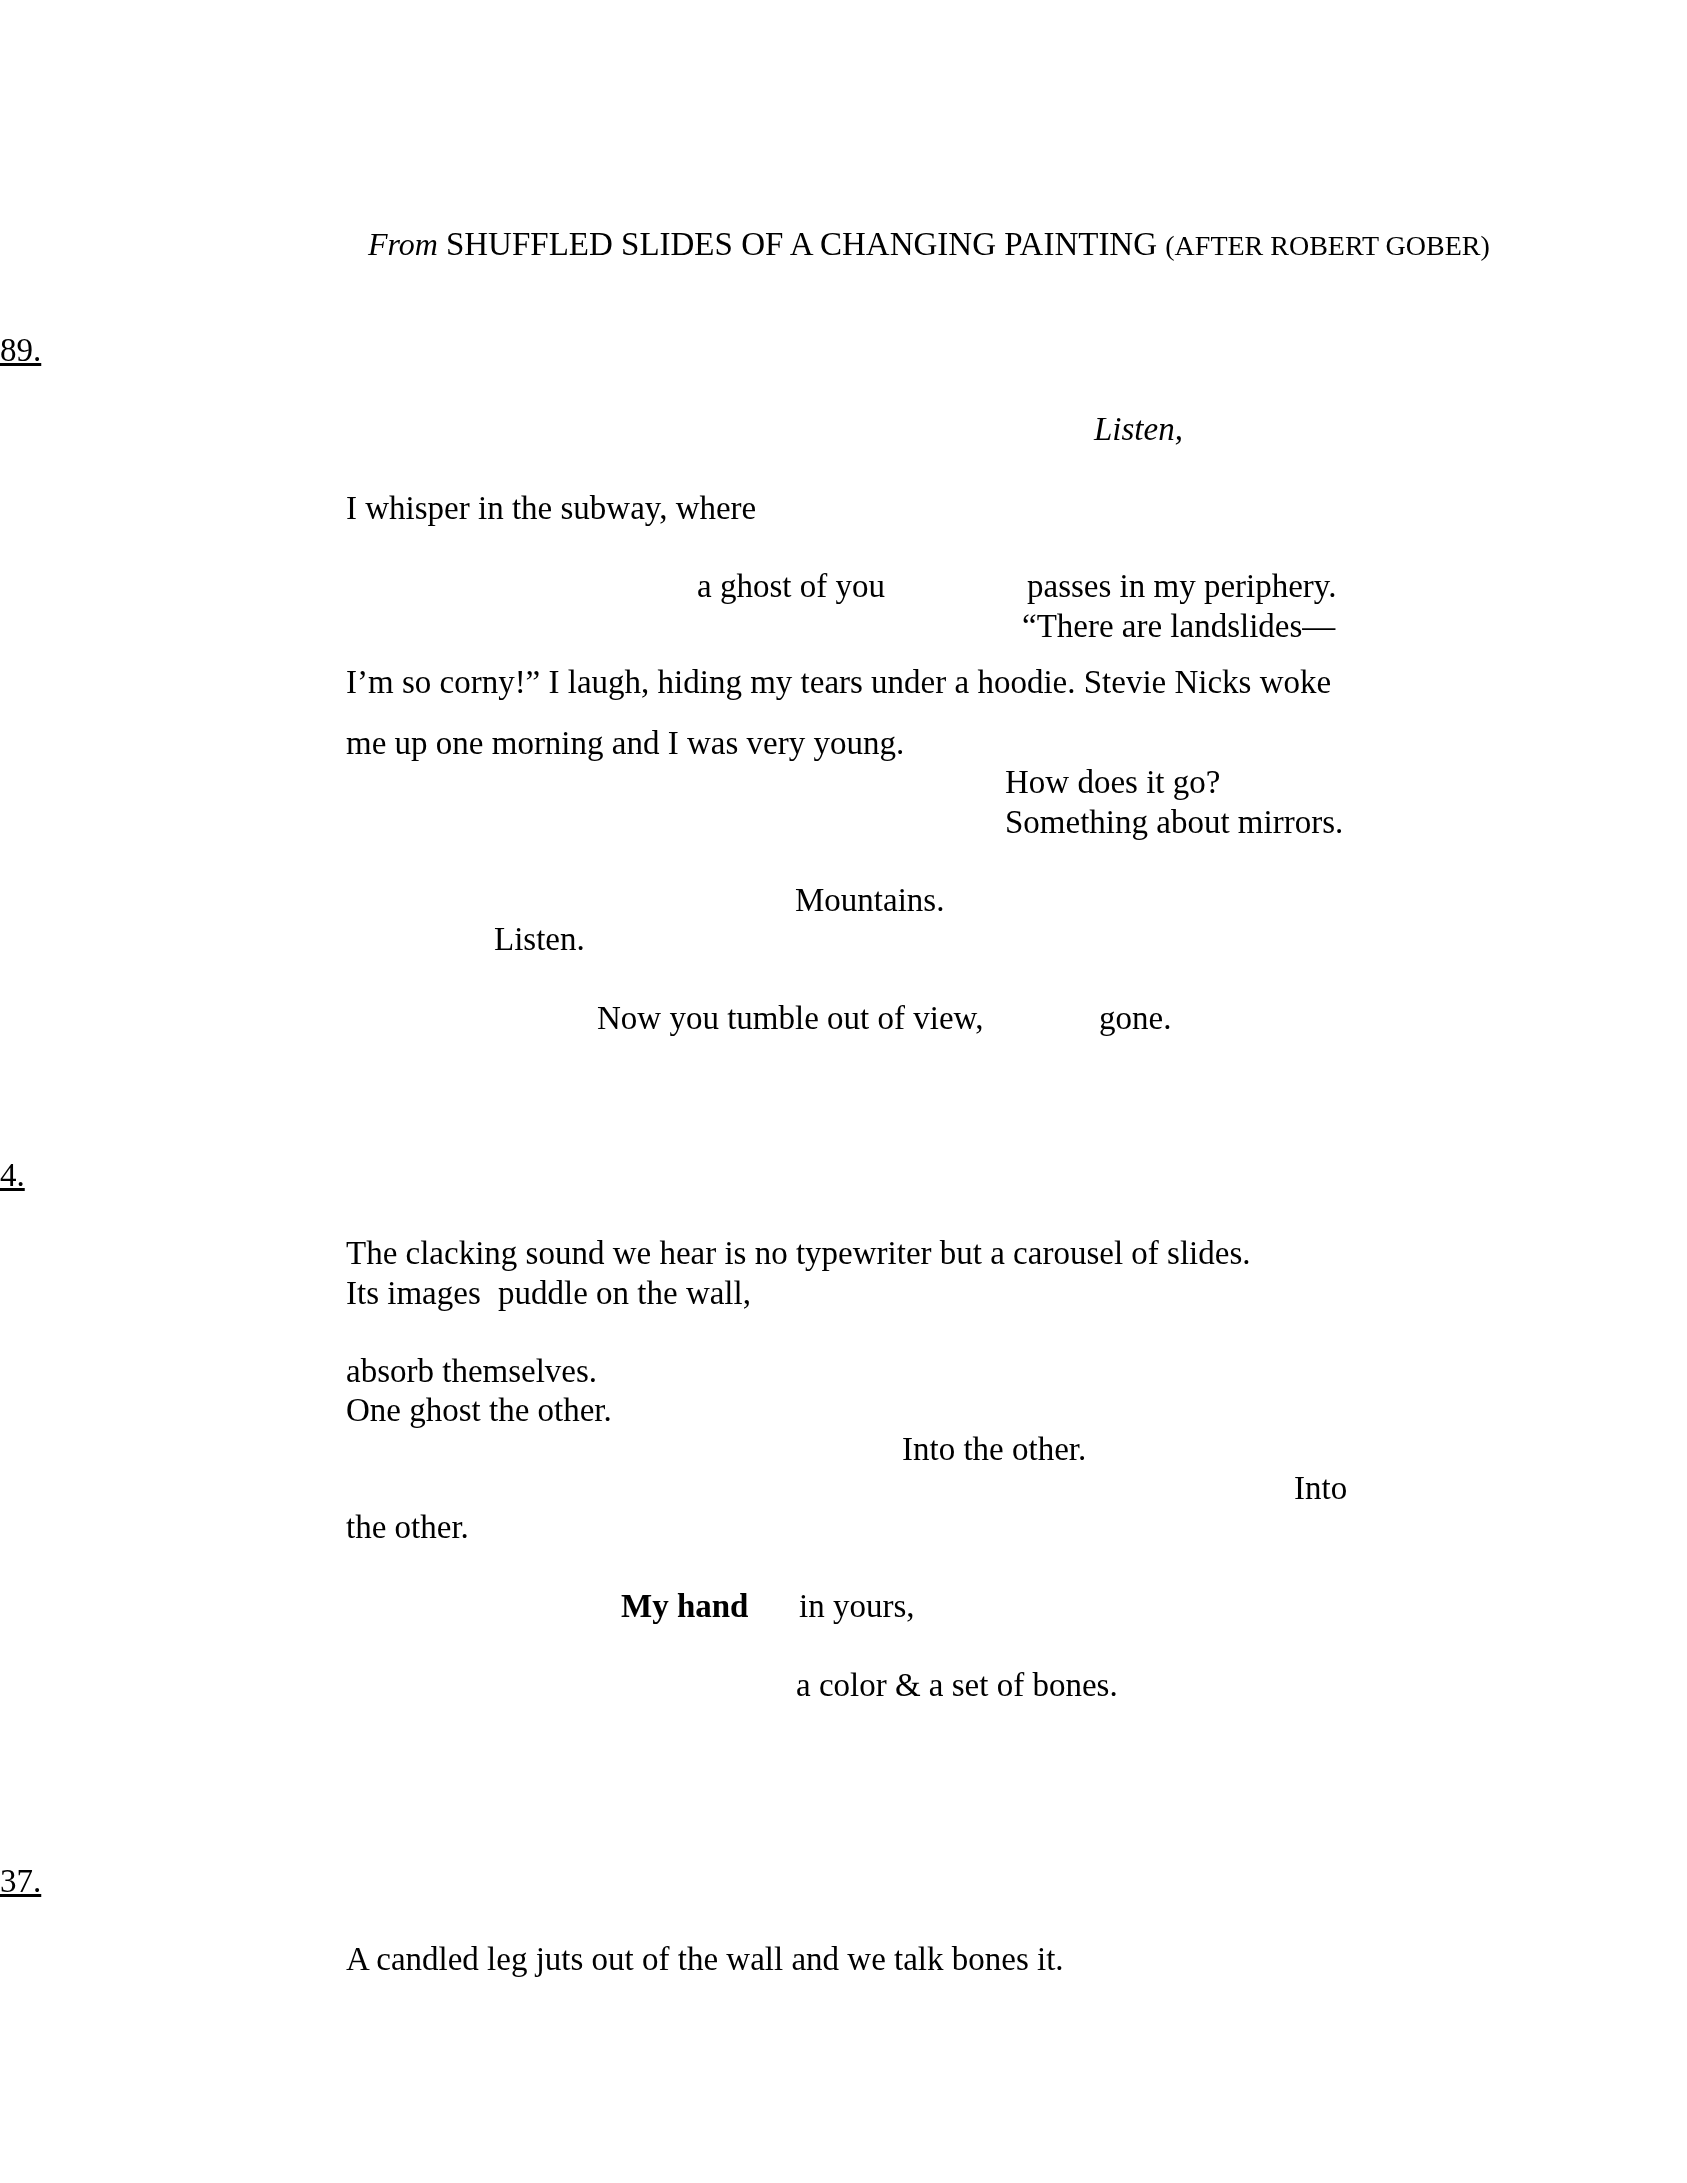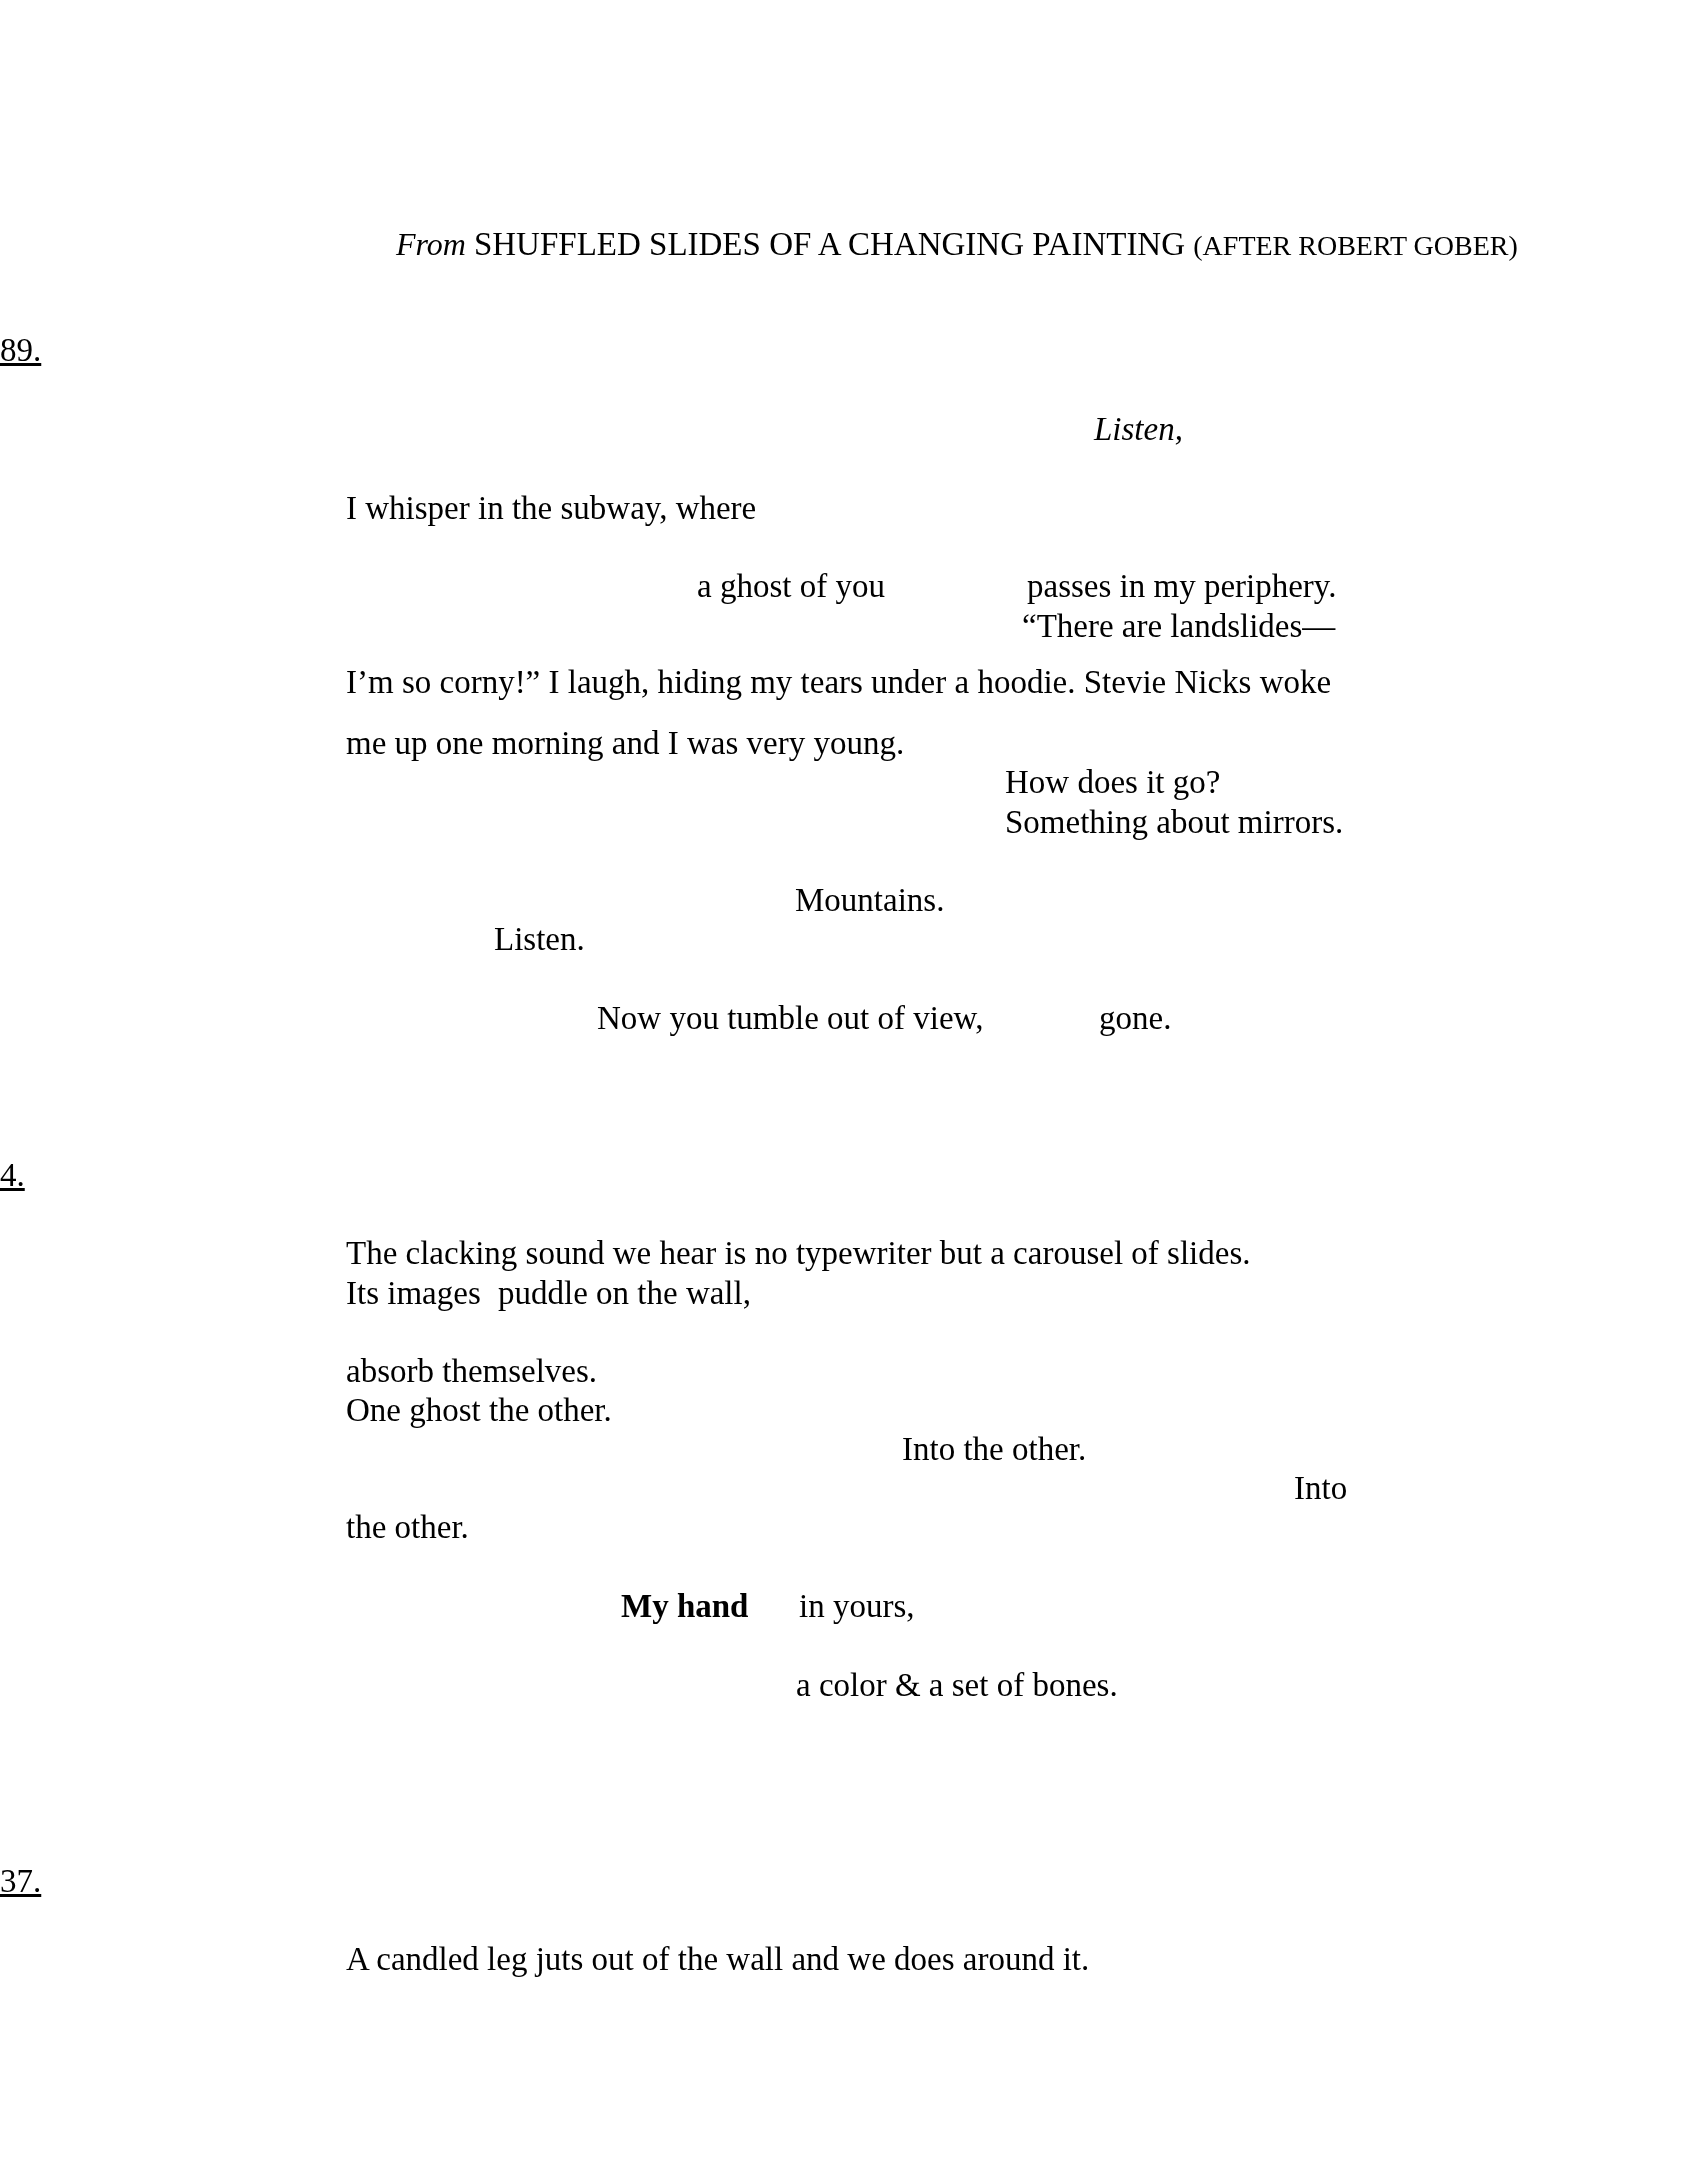--- a/index.html
+++ b/index.html
@@ -11,21 +11,20 @@
     background: #ffffff;
     color: #000000;
     font-family: "Liberation Serif", "DejaVu Serif", serif;
     overflow: hidden;
   }
   .title-line {
     position: absolute;
     font-size: 33px;
     line-height: 39px;
     white-space: pre;
-    margin-left: 28px;
   }
   .title-line .tseg { display: inline; white-space: pre; }
   .line {
     position: absolute;
     left: 0;
     width: 100%;
     height: 40px;
     font-size: 33px;
     line-height: 39px;
     white-space: pre;
@@ -60,16 +59,16 @@
       <div class="line" style="top: 1234px;"><span class="seg" style="left: 346px;">The clacking sound we hear is no typewriter but a carousel of slides.</span></div>
       <div class="line" style="top: 1274px;"><span class="seg" style="left: 346px;">Its images</span><span class="seg" style="left: 498px;">puddle on the wall,</span></div>
       <div class="line" style="top: 1352px;"><span class="seg" style="left: 346px;">absorb themselves.</span></div>
       <div class="line" style="top: 1391px;"><span class="seg" style="left: 346px;">One ghost the other.</span></div>
       <div class="line" style="top: 1430px;"><span class="seg" style="left: 902px;">Into the other.</span></div>
       <div class="line" style="top: 1469px;"><span class="seg" style="left: 1294px;">Into</span></div>
       <div class="line" style="top: 1508px;"><span class="seg" style="left: 346px;">the other.</span></div>
       <div class="line" style="top: 1587px;"><span class="seg" style="left: 621px; font-weight: bold;">My hand</span><span class="seg" style="left: 799px;">in yours,</span></div>
       <div class="line" style="top: 1666px;"><span class="seg" style="left: 796px;">a color &amp; a set of bones.</span></div>
       <div class="line centered" style="top: 1862px;">37.</div>
-      <div class="line" style="top: 1940px;"><span class="seg" style="left: 346px;">A candled leg juts out of the wall and we does around it.</span></div>
+      <div class="line" style="top: 1940px;"><span class="seg" style="left: 346px;">A candled leg juts out of the wall and we talk bones it.</span></div>
     </div>
 </div>
 
 
 </body></html>

